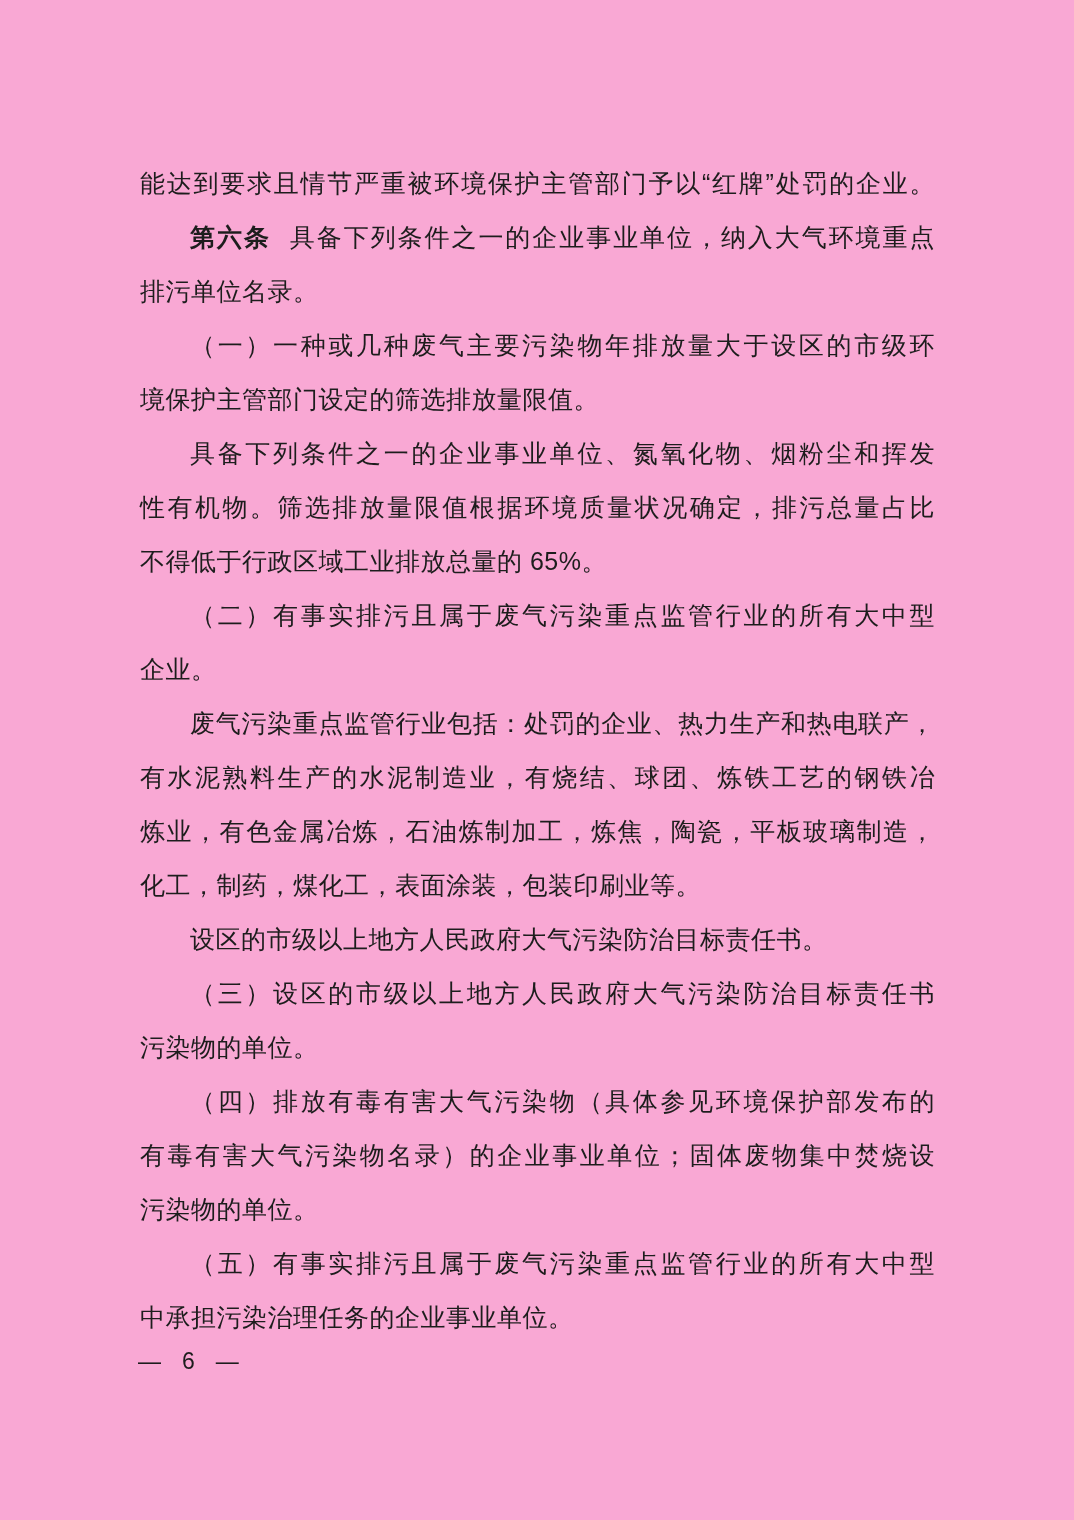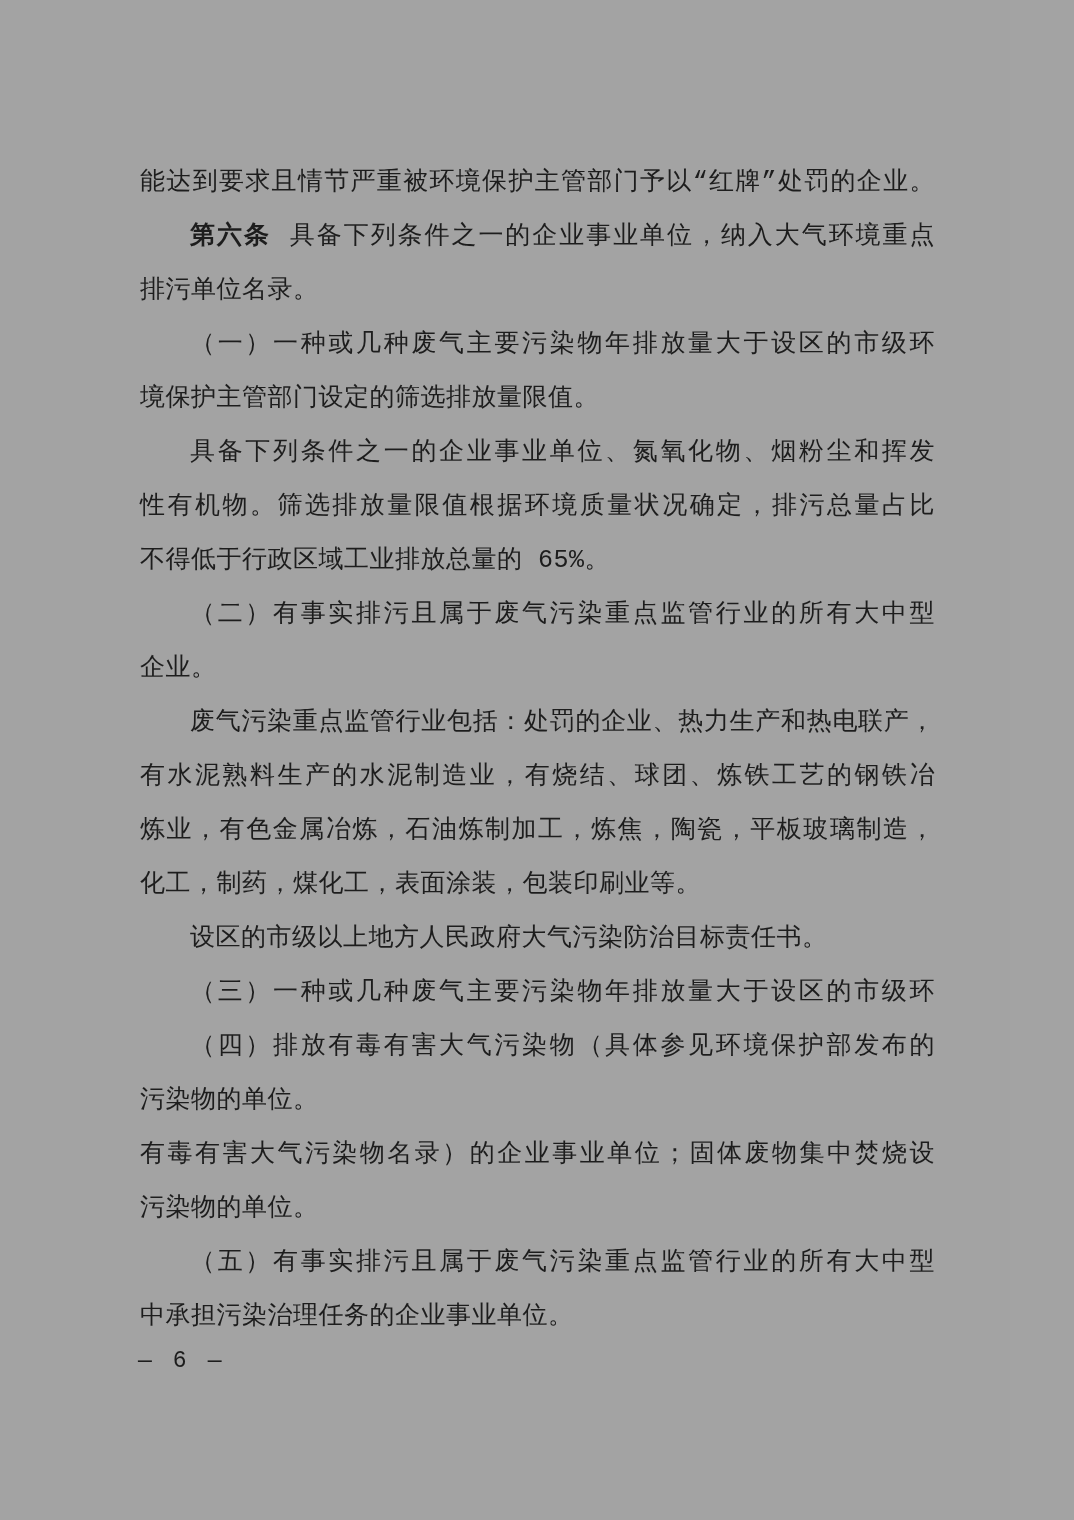--- a/index.html
+++ b/index.html
@@ -4,23 +4,23 @@
 <style>
   html, body {
     margin: 0;
     padding: 0;
     background: #ffffff;
   }
   .page {
     position: relative;
     width: 1074px;
     height: 1520px;
-    background: #a3a3a3;
+    background: #f9a8d4;
     overflow: hidden;
-    font-family: Liberation Mono, monospace;
+    font-family: Liberation Sans, sans-serif;
   }
   .content {
     position: absolute;
     left: 140px;
     top: 156px;
     width: 795px;
   }
   .line {
     font-size: 25px;
     line-height: 54px;
@@ -67,23 +67,23 @@
     <div class="line fill ind">具备下列条件之一的企业事业单位、氮氧化物、烟粉尘和挥发</div>
     <div class="line fill">性有机物。筛选排放量限值根据环境质量状况确定，排污总量占比</div>
     <div class="line">不得低于行政区域工业排放总量的 65%。</div>
     <div class="line fill ind">（二）有事实排污且属于废气污染重点监管行业的所有大中型</div>
     <div class="line">企业。</div>
     <div class="line fill ind">废气污染重点监管行业包括：处罚的企业、热力生产和热电联产，</div>
     <div class="line fill">有水泥熟料生产的水泥制造业，有烧结、球团、炼铁工艺的钢铁冶</div>
     <div class="line fill">炼业，有色金属冶炼，石油炼制加工，炼焦，陶瓷，平板玻璃制造，</div>
     <div class="line">化工，制药，煤化工，表面涂装，包装印刷业等。</div>
     <div class="line ind">设区的市级以上地方人民政府大气污染防治目标责任书。</div>
-    <div class="line fill ind">（三）一种或几种废气主要污染物年排放量大于设区的市级环</div>
+    <div class="line fill ind">（三）设区的市级以上地方人民政府大气污染防治目标责任书</div>
+    <div class="line">污染物的单位。</div>
     <div class="line fill ind">（四）排放有毒有害大气污染物（具体参见环境保护部发布的</div>
-    <div class="line">污染物的单位。</div>
     <div class="line fill">有毒有害大气污染物名录）的企业事业单位；固体废物集中焚烧设</div>
     <div class="line">污染物的单位。</div>
     <div class="line fill ind">（五）有事实排污且属于废气污染重点监管行业的所有大中型</div>
     <div class="line">中承担污染治理任务的企业事业单位。</div>
   </div>
 
   <div class="footer">
     <span>—</span><span class="num">6</span><span>—</span>
   </div>
 </div>

